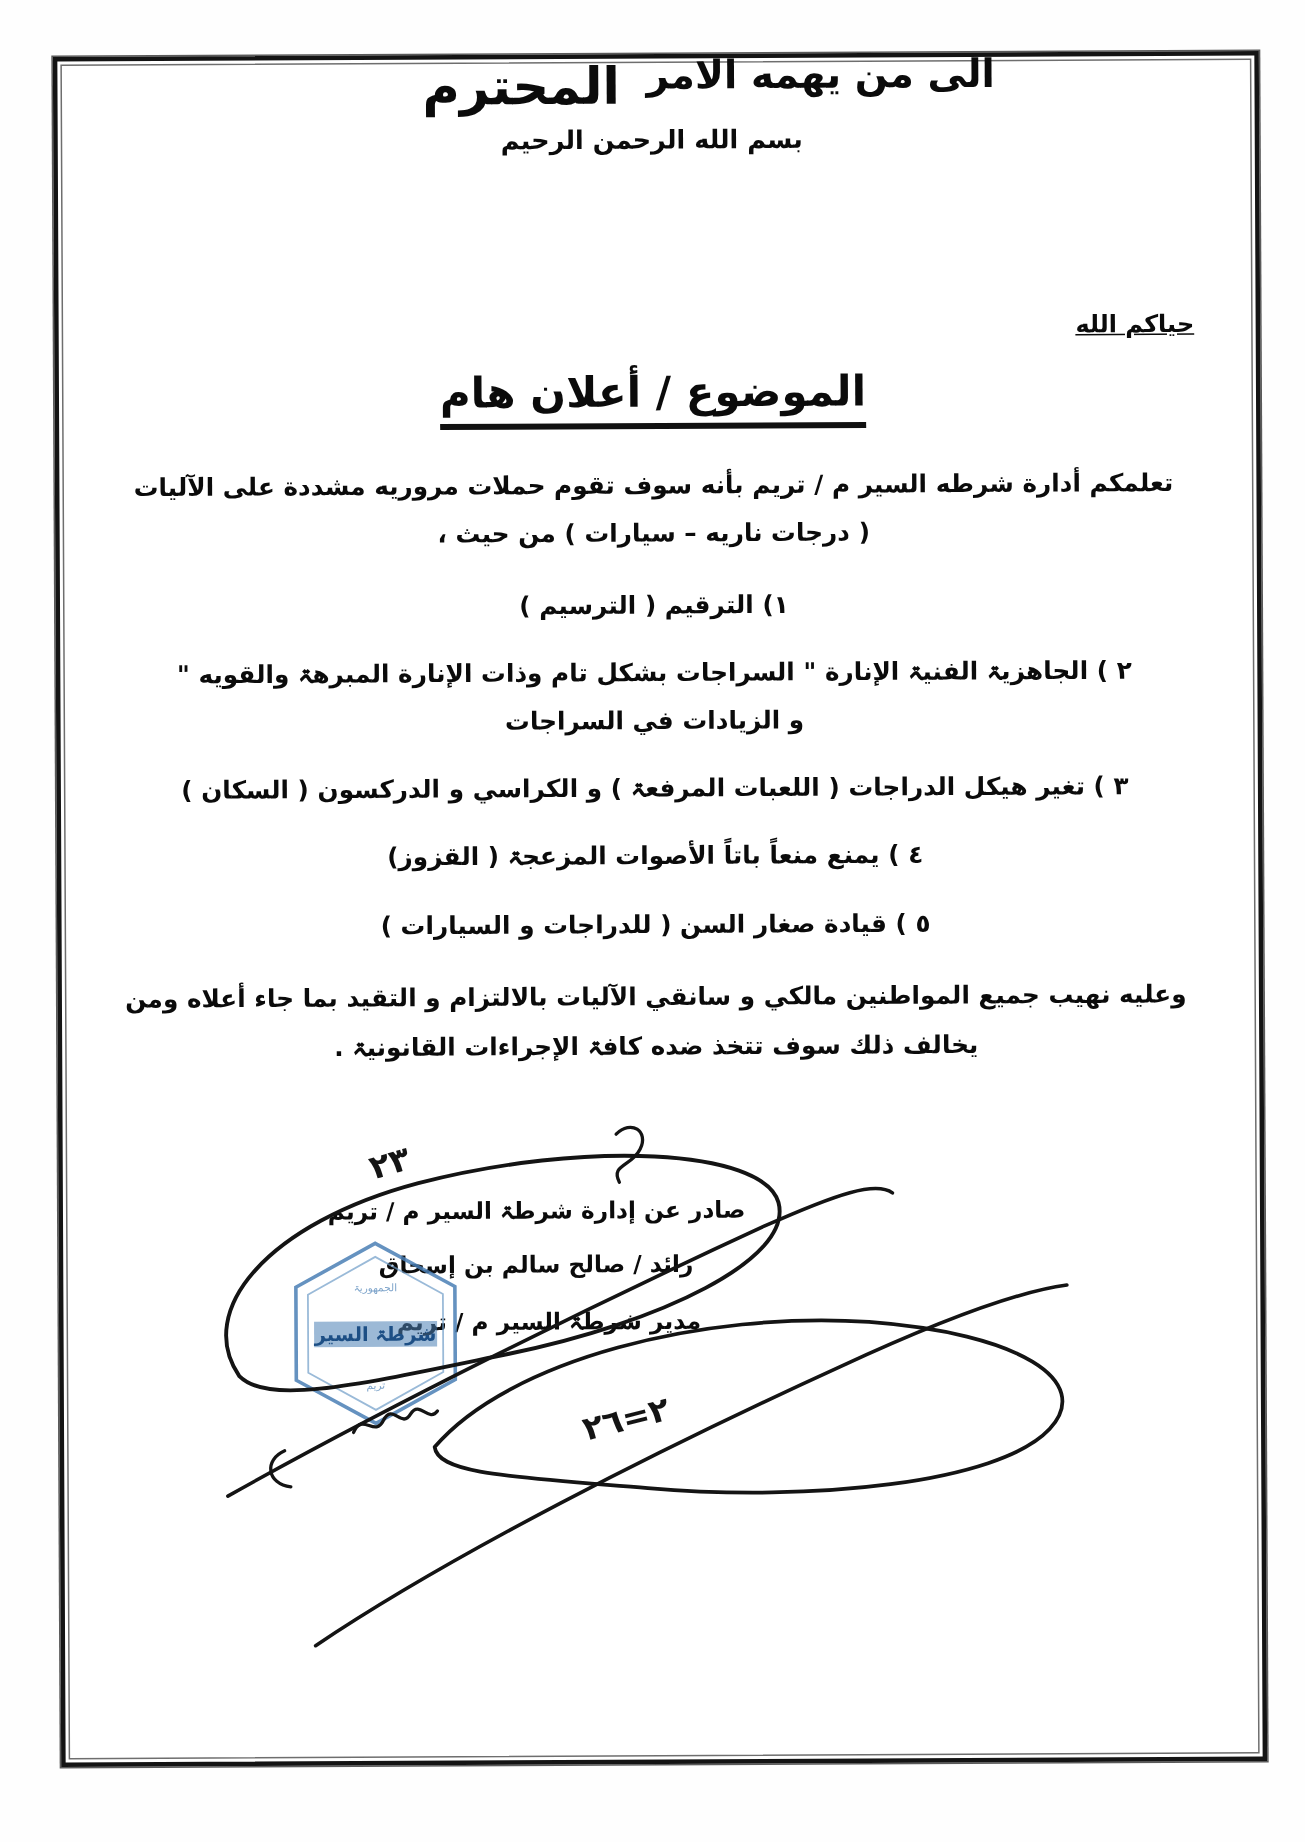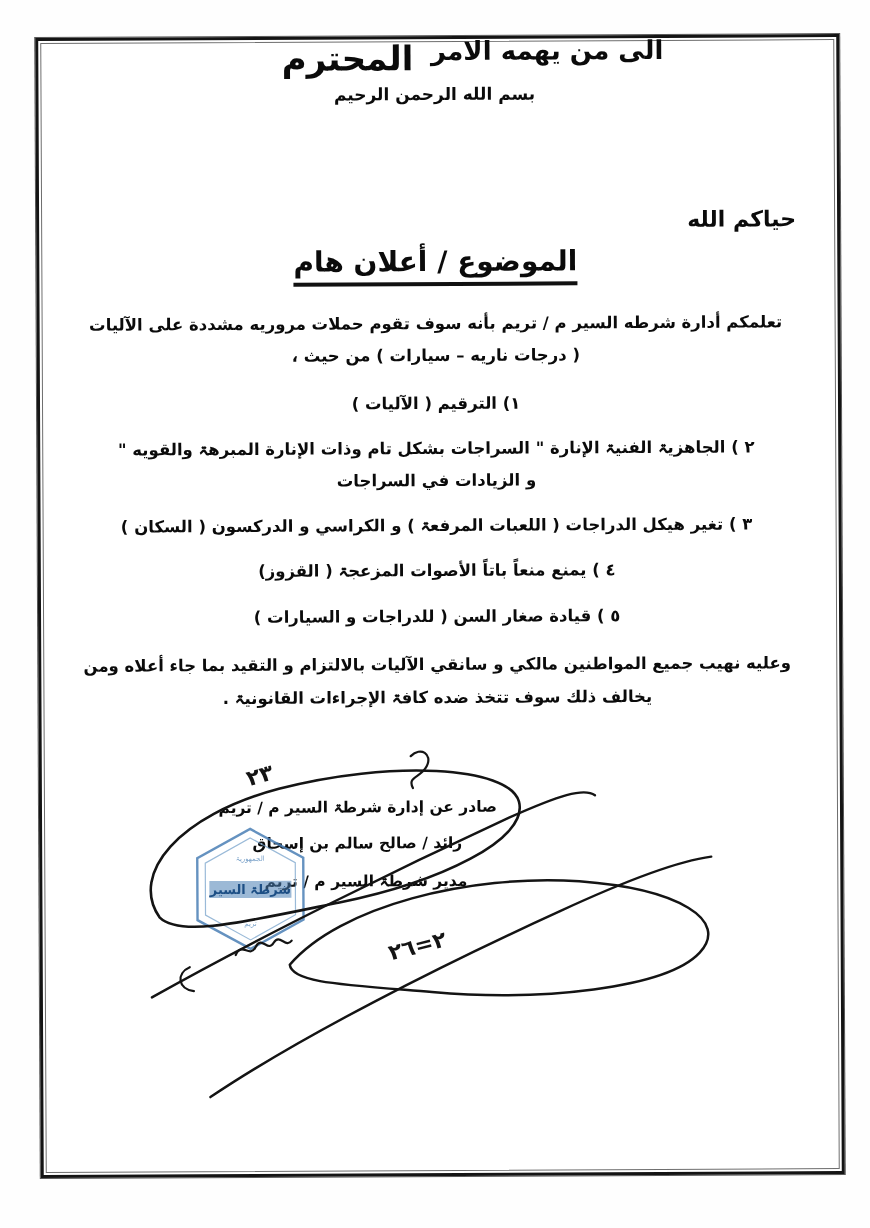--- a/index.html
+++ b/index.html
@@ -87,21 +87,22 @@
     top: 2px;
     font-size: 34px;
     font-weight: bold;
     color: #0b0b0b;
     white-space: nowrap;
   }
 
   #greeting {
     top: 172px;
     right: 38px;
-    font-size: 22px;
+    font-size: 16px;
+    text-decoration: underline;
   }
 
   #subject-wrap {
     position: absolute;
     top: 208px;
     left: 0; right: 0;
     text-align: center;
   }
   #subject {
     display: inline-block;
@@ -223,21 +224,21 @@
 
     <div id="intro">
       <span class="l1">تعلمكم أدارة شرطه السير م / تريم بأنه سوف تقوم حملات مروريه مشددة على الآليات</span>
       <span class="l2">( درجات ناريه – سيارات )  من حيث ،</span>
     </div>
 
     <div id="clauses">
 
       <div class="clause clause-1">
         <span>١)</span>
-        <span>الترقيم ( الآليات )</span>
+        <span>الترقيم ( الترسيم )</span>
       </div>
 
       <div class="clause clause-2">
         <span>٢ )</span>
         <span>الجاهزيۃ الفنيۃ الإنارة " السراجات بشكل تام وذات الإنارة المبرهۃ والقويه "</span>
         <span class="cont">و الزيادات في السراجات</span>
       </div>
 
       <div class="clause">
         <span>٣ )</span>

